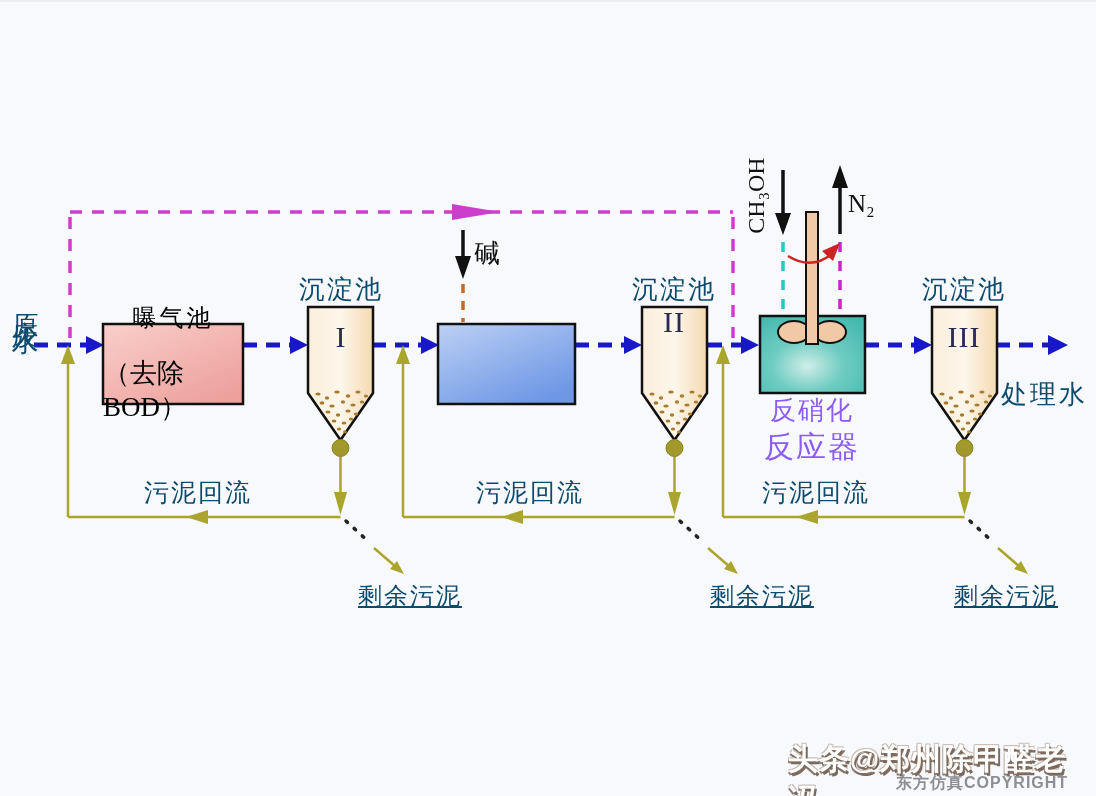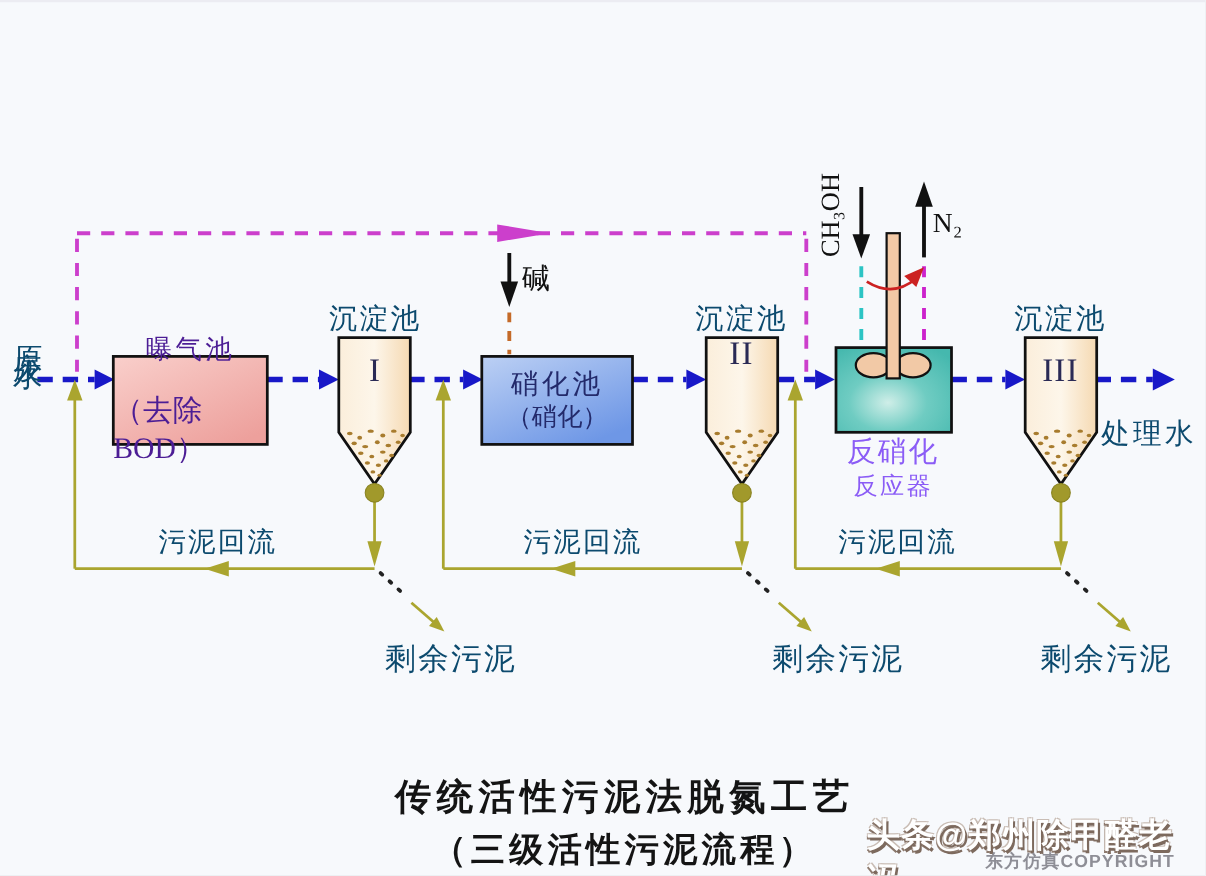--- a/index.html
+++ b/index.html
@@ -12,21 +12,21 @@
   .lbl{position:absolute;color:#0c4a6e;white-space:nowrap;}
   .center{text-align:center;}
   .vertical{writing-mode:vertical-rl;text-orientation:upright;letter-spacing:7px;}
   .tank-label{
     position:absolute;display:flex;flex-direction:column;align-items:center;
     justify-content:center;line-height:1.25;
   }
   .numeral{font-size:30px;color:#2a2a55;letter-spacing:1px;}
   .clar{font-size:26px;letter-spacing:2px;}
   .ret{font-size:25px;letter-spacing:2px;}
-  .excess{font-size:28px;letter-spacing:2px;}
+  .excess{font-size:24px;letter-spacing:2px;text-decoration:underline;}
   #title-block{
     position:absolute;left:308px;top:700px;width:520px;text-align:center;
     color:#141414;font-weight:bold;
   }
   #title-line1{font-size:33px;letter-spacing:5px;}
   #title-line2{font-size:31px;letter-spacing:4px;margin-top:5px;}
   #watermark-badge{
     position:absolute;left:788px;top:737px;font-size:30px;font-weight:bold;
     color:#ffffff;letter-spacing:1px;
     text-shadow:2px 3px 0 #7d6a5e, -1px -1px 0 #c9bdb5, 1px -1px 0 #c9bdb5, -1px 2px 0 #8d7a6e;
@@ -189,33 +189,29 @@
       <circle cx="340.5" cy="446" r="8.5"></circle>
       <circle cx="674.5" cy="446" r="8.5"></circle>
       <circle cx="964.5" cy="446" r="8.5"></circle>
     </g>
   </svg>
 
   <div class="lbl vertical" style="left:7px;top:290px;font-size:27px;">原废水</div>
 
   <div class="lbl" style="left:1001px;top:355px;font-size:26px;letter-spacing:3px;margin-top:20px;">处理水</div>
 
-  <div class="tank-label" style="left:103px;top:322px;width:140px;height:80px;color:#4c1d95;">
+  <div class="tank-label" style="left:103px;top:322px;width:140px;height:80px;color:#000000;">
     <div style="font-size:24px;letter-spacing:3px;">曝气池</div>
     <div style="font-size:27px;margin-top:24px;">（去除BOD）</div>
   </div>
 
-  <div class="tank-label" style="left:438px;top:322px;width:137px;height:80px;color:#232a6b;">
-    <div style="font-size:25px;letter-spacing:3px;">硝化池</div>
-    <div style="font-size:23px;">（硝化）</div>
-  </div>
 
   <div class="tank-label" style="left:752px;top:393px;width:120px;color:#8b5cf6;">
     <div style="font-size:26px;letter-spacing:2px;">反硝化</div>
-    <div style="font-size:22px;letter-spacing:2px;text-align:center;">反应器</div>
+    <div style="font-size:30px;letter-spacing:2px;text-align:center;">反应器</div>
   </div>
 
   <div class="lbl clar center" style="left:281px;top:270px;width:120px;">沉淀池</div>
   <div class="lbl clar center" style="left:614px;top:270px;width:120px;">沉淀池</div>
   <div class="lbl clar center" style="left:904px;top:270px;width:120px;">沉淀池</div>
 
   <div class="lbl numeral center" style="left:291px;top:318px;width:100px;">I</div>
   <div class="lbl numeral center" style="left:624px;top:303px;width:100px;">II</div>
   <div class="lbl numeral center" style="left:914px;top:318px;width:100px;">III</div>
 
@@ -224,21 +220,17 @@
   <div class="lbl" style="left:848px;top:156px;font-size:25px;color:#111;margin-top:32px;">N₂</div>
 
   <div class="lbl ret center" style="left:123px;top:474px;width:150px;">污泥回流</div>
   <div class="lbl ret center" style="left:455px;top:474px;width:150px;">污泥回流</div>
   <div class="lbl ret center" style="left:741px;top:474px;width:150px;">污泥回流</div>
 
   <div class="lbl excess center" style="left:335px;top:578px;width:150px;">剩余污泥</div>
   <div class="lbl excess center" style="left:687px;top:578px;width:150px;">剩余污泥</div>
   <div class="lbl excess center" style="left:931px;top:578px;width:150px;">剩余污泥</div>
 
-  <div id="title-block">
-    <div id="title-line1">传统活性污泥法脱氮工艺</div>
-    <div id="title-line2">（三级活性污泥流程）</div>
-  </div>
 
   <div id="watermark-badge">头条@郑州除甲醛老冯</div>
   <div id="watermark-copyright">东方仿真COPYRIGHT</div>
 
 </div>
 
 </body></html>

